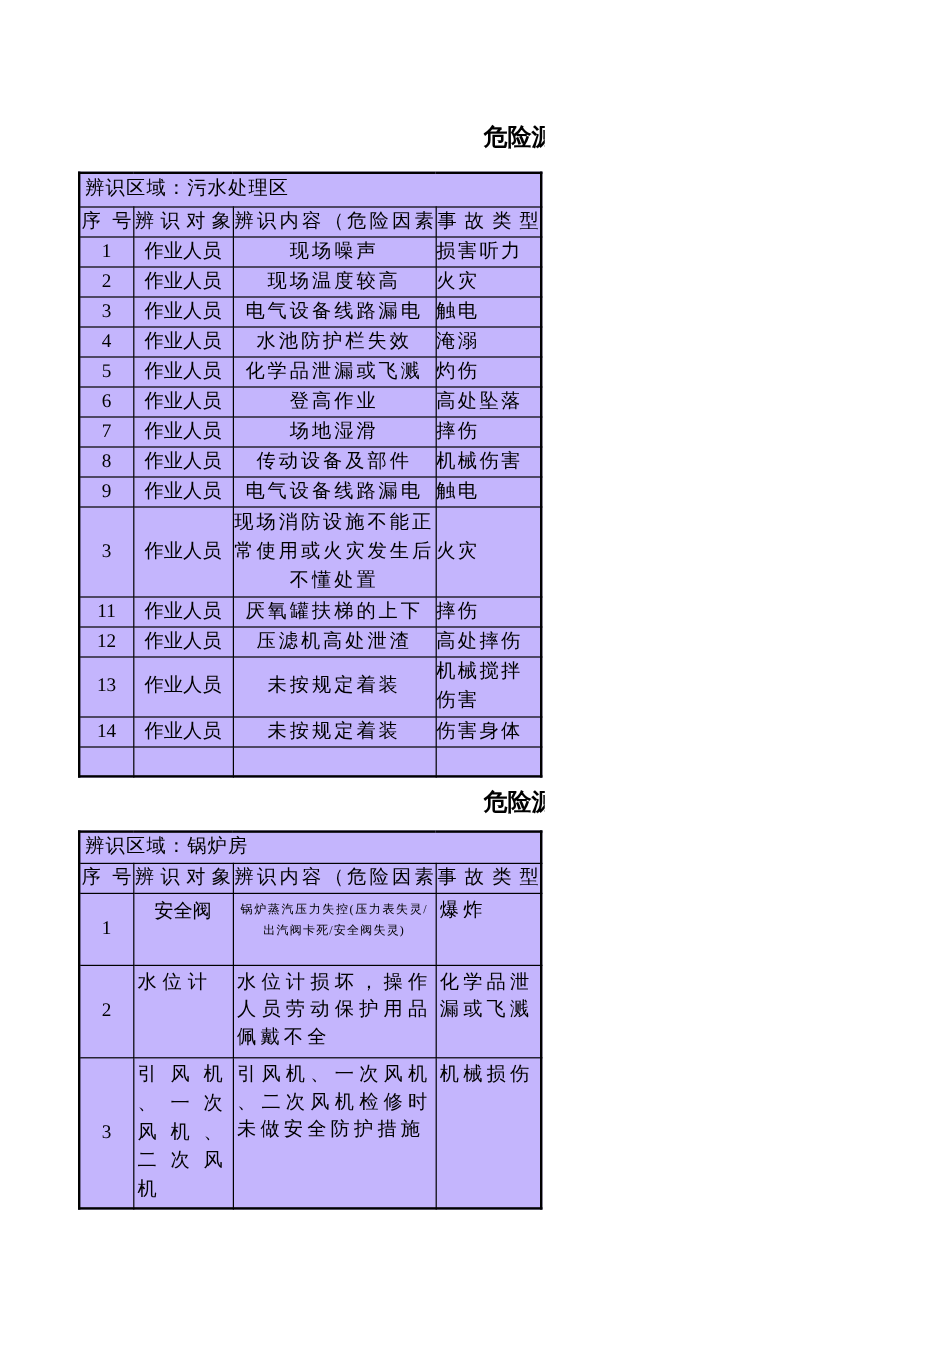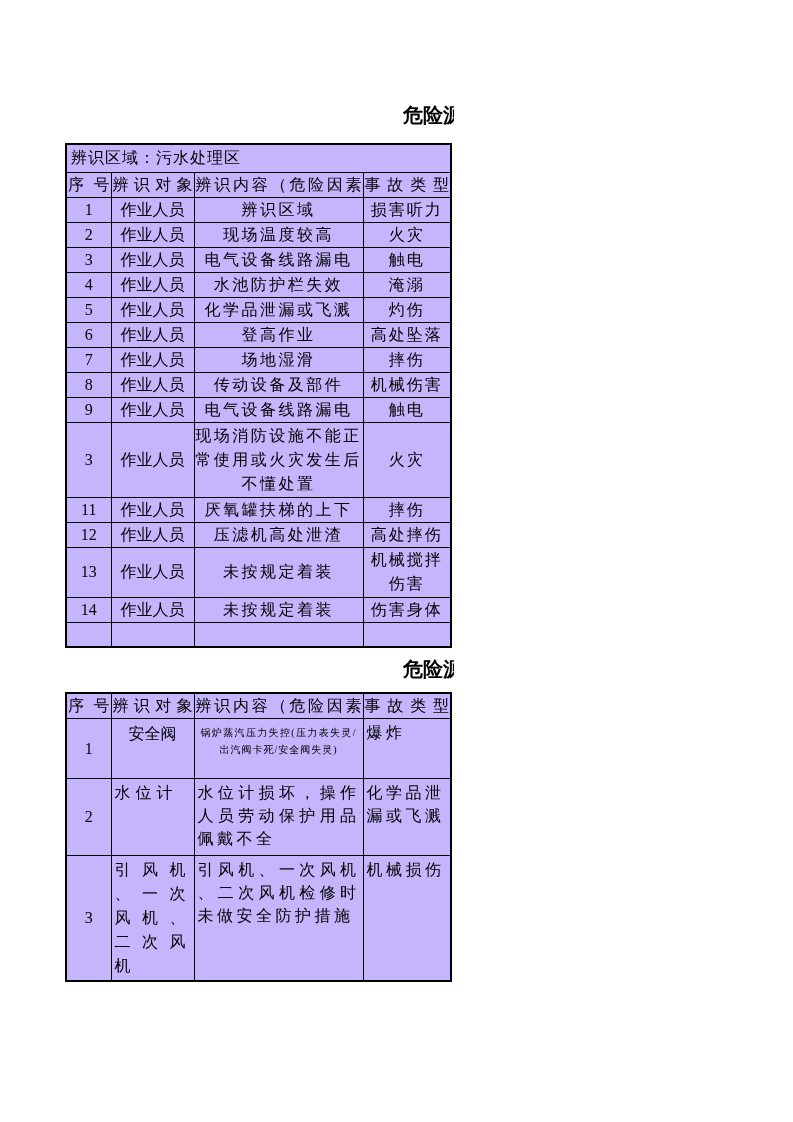--- a/index.html
+++ b/index.html
@@ -26,21 +26,21 @@
   }
   td.region{text-align:left;padding:0 0 0 4px;letter-spacing:1px;white-space:nowrap;}
   td.c-head{
     text-align:justify;text-align-last:justify;-moz-text-align-last:justify;
     padding:0 1px;white-space:nowrap;
   }
   
   td.c-idx{text-align:center;}
   td.c-obj1{text-align:center;}
   td.c-ct1{text-align:center;letter-spacing:2.5px;line-break:anywhere;overflow-wrap:break-word;}
-  td.c-ty1{text-align:center;letter-spacing:2px;line-break:anywhere;overflow-wrap:break-word;}
+  td.c-ty1{letter-spacing:2px;line-break:anywhere;overflow-wrap:break-word;}
   
   td.c-obj2{
     vertical-align:top;text-align:justify;letter-spacing:5px;
     line-break:anywhere;overflow-wrap:break-word;padding:2px 3px;line-height:24px;
   }
   td.c-objS{vertical-align:top;text-align:center;padding-top:6px;line-height:18px;}
   td.c-ct2{
     vertical-align:top;text-align:justify;letter-spacing:3.5px;
     line-break:anywhere;overflow-wrap:break-word;padding:2px 3px;line-height:23px;
   }
@@ -73,21 +73,21 @@
         </tr>
         <tr style="height: 25px;">
           <td class="c-head">序号</td>
           <td class="c-head">辨识对象</td>
           <td class="c-head">辨识内容（危险因素</td>
           <td class="c-head">事故类型</td>
         </tr>
         <tr style="height: 25px;">
           <td class="c-idx">1</td>
           <td class="c-obj1">作业人员</td>
-          <td class="c-ct1">辨识区域</td>
+          <td class="c-ct1">现场噪声</td>
           <td class="c-ty1">损害听力</td>
         </tr>
         <tr style="height: 25px;">
           <td class="c-idx">2</td>
           <td class="c-obj1">作业人员</td>
           <td class="c-ct1">现场温度较高</td>
           <td class="c-ty1">火灾</td>
         </tr>
         <tr style="height: 25px;">
           <td class="c-idx">3</td>
@@ -172,20 +172,23 @@
 
   <div class="doc-title" id="title2">危险源</div>
   <table class="htable" id="table2">
       <colgroup>
         <col style="width: 45px;">
         <col style="width: 83px;">
         <col style="width: 169px;">
         <col style="width: 88px;">
       </colgroup>
       <tbody>
+        <tr style="height: 26px;">
+          <td colspan="4" class="region">辨识区域：锅炉房</td>
+        </tr>
         <tr style="height: 25px;">
           <td class="c-head">序号</td>
           <td class="c-head">辨识对象</td>
           <td class="c-head">辨识内容（危险因素</td>
           <td class="c-head">事故类型</td>
         </tr>
         <tr style="height: 60px;">
           <td class="c-idx">1</td>
           <td class="c-objS">安全阀</td>
           <td class="c-ctS">

